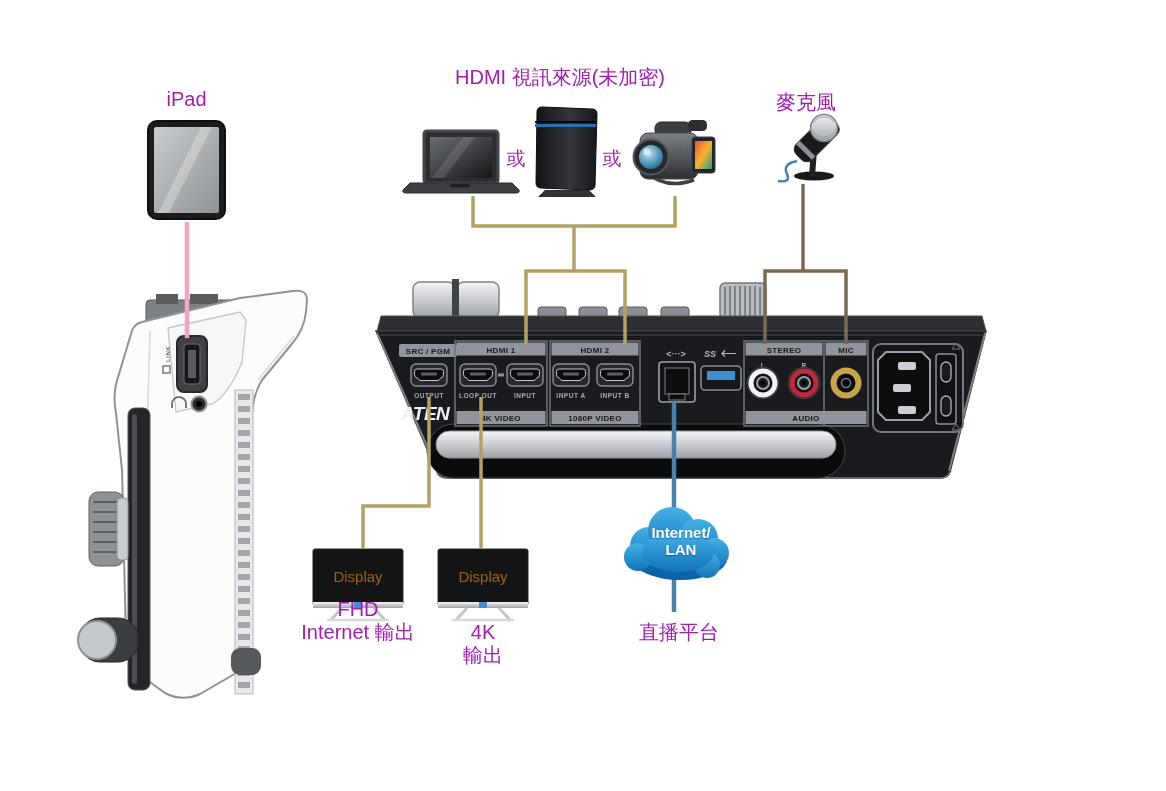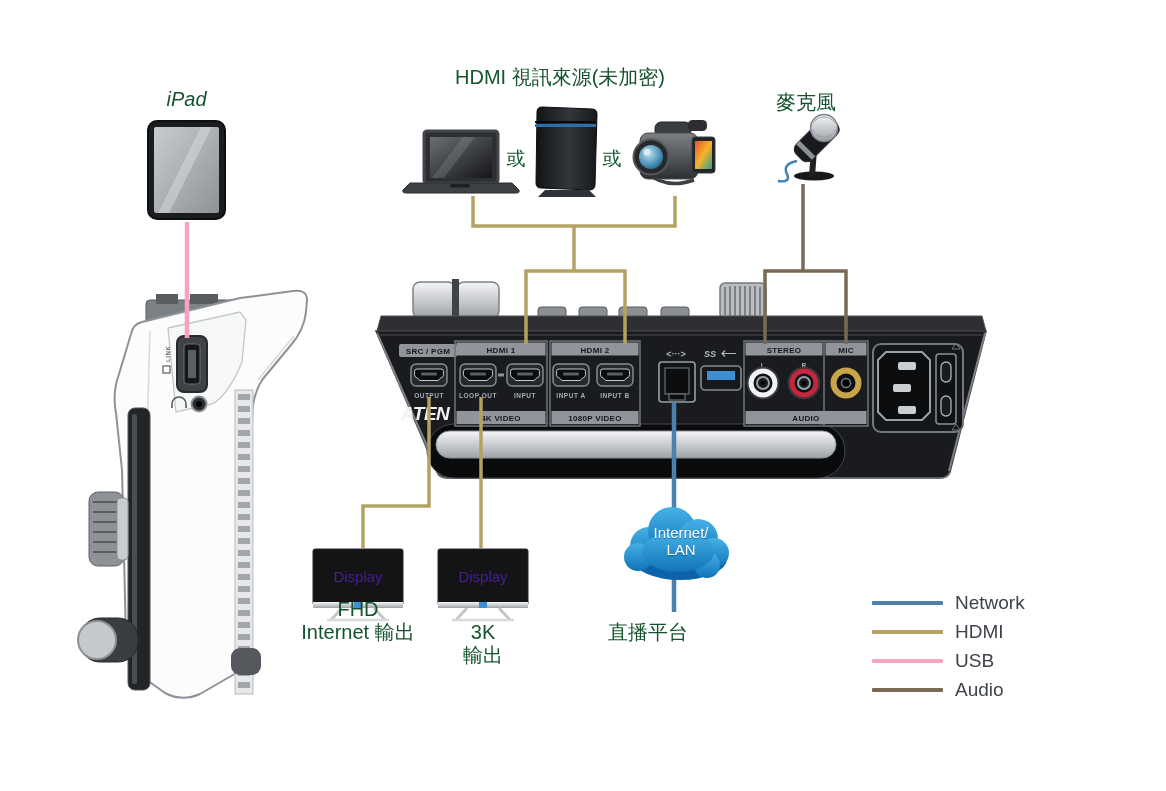--- a/index.html
+++ b/index.html
@@ -1,25 +1,25 @@
 <!DOCTYPE html>
 <html><head>
 <meta charset="utf-8">
 <style>
   html,body{margin:0;padding:0;background:#fff;}
   .canvas{
     position:relative;width:1166px;height:791px;background:#ffffff;
     font-family:"Liberation Sans",sans-serif;overflow:hidden;
   }
   .canvas svg{position:absolute;left:0;top:0;}
-  .lbl{position:absolute;color:#14532d;text-align:center;line-height:1.15;}
+  .lbl{position:absolute;color:#a21caf;text-align:center;line-height:1.15;}
   .t20{font-size:20px;}
   .or{font-size:19px;}
-  .disp{color:#4c1d95;font-size:15px;}
-  .cloudtxt{color:#ffffff;font-weight:normal;font-size:15px;line-height:17px;text-shadow:0 1px 1px rgba(8,60,110,.6);}
+  .disp{color:#a16207;font-size:15px;}
+  .cloudtxt{color:#ffffff;font-weight:bold;font-size:15px;line-height:17px;text-shadow:0 1px 1px rgba(8,60,110,.6);}
   .out2{line-height:23px;}
   .legend{position:absolute;left:872px;top:588px;}
   .legend-row{display:flex;align-items:center;height:29px;}
   .legend-line{width:71px;height:4px;margin-right:12px;display:inline-block;border-radius:1px;}
   .legend-label{font-size:19px;color:#3e4349;}
   
   text{font-family:"Liberation Sans",sans-serif;}
   .pt{font-size:6.5px;fill:#a7acb2;letter-spacing:.5px;font-weight:600;text-anchor:middle;}
   .hdr{font-size:8px;fill:#15171a;font-weight:700;text-anchor:middle;letter-spacing:.3px;}
   .icn{font-size:9px;fill:#b4b9be;text-anchor:middle;font-weight:600;}
@@ -314,56 +314,38 @@
   </g>
   <g>
     <rect x="438" y="549" width="90" height="56" rx="2" fill="#131416" stroke="#26272a"></rect>
     <rect x="438" y="602" width="90" height="6" fill="url(#gSilver)"></rect>
     <rect x="479" y="602" width="8" height="6" fill="#3d8fd1"></rect>
     <path d="M467,608 L456,620 M499,608 L510,620" stroke="#c3c6c9" stroke-width="3"></path>
     <path d="M452,620 h62" stroke="#d7dadc" stroke-width="2.5"></path>
   </g>
 </svg>
 
-<div class="lbl t20" style="left:148px;top:88px;width:77px;font-style:italic;">iPad</div>
+<div class="lbl t20" style="left:148px;top:88px;width:77px;">iPad</div>
 <div class="lbl t20" style="left:420px;top:66px;width:280px;">HDMI 視訊來源(未加密)</div>
 <div class="lbl t20" style="left:736px;top:66px;width:140px;margin-top:25px;">麥克風</div>
 <div class="lbl or" style="left:502px;top:148px;width:28px;">或</div>
 <div class="lbl or" style="left:598px;top:148px;width:28px;">或</div>
 
 <div class="lbl disp" style="left:313px;top:568px;width:90px;">Display</div>
 <div class="lbl disp" style="left:438px;top:568px;width:90px;">Display</div>
 
 <div class="lbl t20 out2" style="left:288px;top:598px;width:140px;">
   <div>FHD</div>
   <div>Internet 輸出</div>
 </div>
 <div class="lbl t20 out2" style="left:413px;top:621px;width:140px;">
-  <div>3K</div>
+  <div>4K</div>
   <div>輸出</div>
 </div>
-<div class="lbl t20" style="left:578px;top:621px;width:140px;">直播平台</div>
+<div class="lbl t20" style="left:609px;top:621px;width:140px;">直播平台</div>
 
 <div class="lbl cloudtxt" style="left:622px;top:524px;width:118px;">
   <div>Internet/</div>
   <div>LAN</div>
 </div>
 
-<div class="legend">
-  <div class="legend-row">
-    <span class="legend-line" style="background: rgb(74, 129, 173);"></span>
-    <span class="legend-label">Network</span>
-  </div>
-  <div class="legend-row">
-    <span class="legend-line" style="background: rgb(179, 162, 100);"></span>
-    <span class="legend-label">HDMI</span>
-  </div>
-  <div class="legend-row">
-    <span class="legend-line" style="background: rgb(246, 163, 195);"></span>
-    <span class="legend-label">USB</span>
-  </div>
-  <div class="legend-row">
-    <span class="legend-line" style="background: rgb(123, 106, 83);"></span>
-    <span class="legend-label">Audio</span>
-  </div>
+
 </div>
 
-</div>
-
 </body></html>

